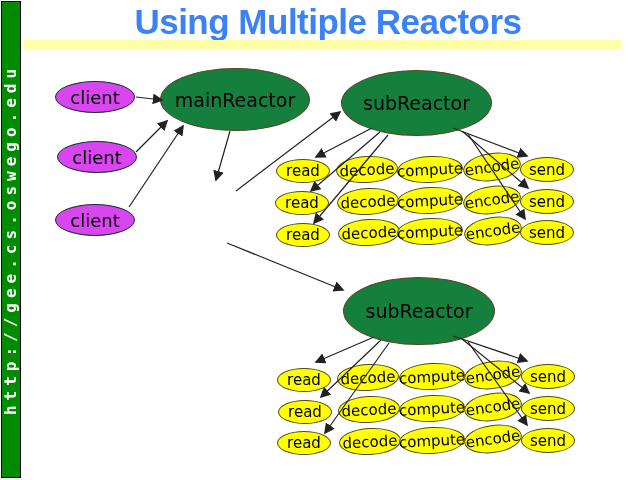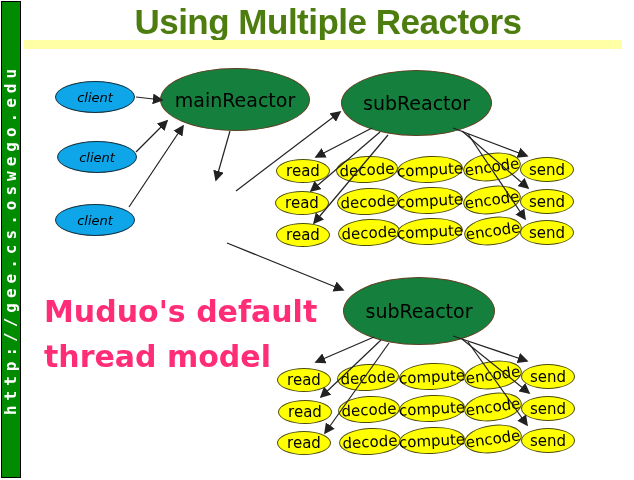--- a/index.html
+++ b/index.html
@@ -15,41 +15,41 @@
   }
   .urlbar span{
     display:block;white-space:nowrap;transform:rotate(-90deg);
     color:#ffffff;font-family:"DejaVu Sans Mono",monospace;font-weight:bold;
     font-size:16px;letter-spacing:5px;
   }
   
   .title{
     position:absolute;left:22px;right:0;top:2px;text-align:center;
     font-family:"Liberation Sans",sans-serif;font-weight:900;
-    font-size:35px;color:#4d7c0f;letter-spacing:-0.5px;
+    font-size:35px;color:#3b82f6;letter-spacing:-0.5px;
   }
   .title-underline{
     position:absolute;left:24px;top:40px;width:598px;height:9px;
     background:#FFFFA6;
   }
   
   .caption{
     position:absolute;left:44px;color:#FF2D78;
     font-family:"DejaVu Sans",sans-serif;font-weight:bold;font-size:30px;
     white-space:nowrap;z-index:5;
   }
   .caption.l1{top:294px;}
   .caption.l2{top:339px;}
   
   .node{
     position:absolute;display:flex;align-items:center;justify-content:center;
     border-radius:50%;color:#000;box-sizing:border-box;white-space:nowrap;
     z-index:10;
   }
-  .client{width:80px;height:32px;background:#0ea5e9;border:1.5px solid #16323f;font-size:13px;font-style:italic;}
+  .client{width:80px;height:32px;background:#d946ef;border:1.5px solid #16323f;font-size:18px;}
   .reactor{width:150px;height:63px;background:#15803d;border:1.5px solid #5f4022;font-size:19px;}
   .sub{width:151px;height:66px;}
   .sub2{width:152px;height:68px;}
   .acceptor{width:106px;height:68px;background:#2EDD2E;border:1.5px solid #17421a;font-size:19px;}
   .task{background:#FFFF00;border:1.4px solid #4d4d10;font-size:15px;}
   .t-read{width:54px;height:24px;}
   .t-decode{width:62px;height:27px;}
   .t-compute{width:66px;height:27px;}
   .t-encode{width:58px;height:28px;}
   .t-send{width:54px;height:25px;}
@@ -63,22 +63,20 @@
 
 <div class="stage">
 
   <div class="urlbar">
     <span>http://gee.cs.oswego.edu</span>
   </div>
 
   <div class="title">Using Multiple Reactors</div>
   <div class="title-underline"></div>
 
-  <div class="caption l1">Muduo's default</div>
-  <div class="caption l2">thread model</div>
 
   <div class="node client" style="left:55px;top:81px;">client</div>
   <div class="node client" style="left:57px;top:141px;">client</div>
   <div class="node client" style="left:55px;top:204px;">client</div>
 
   <div class="node reactor" style="left:160px;top:68px;">mainReactor</div>
   <div class="node reactor sub" style="left:341px;top:70px;">subReactor</div>
   <div class="node reactor sub2" style="left:343px;top:277px;">subReactor</div>
 
   <div class="node task t-read" style="left:276px;top:159px;">read</div>

